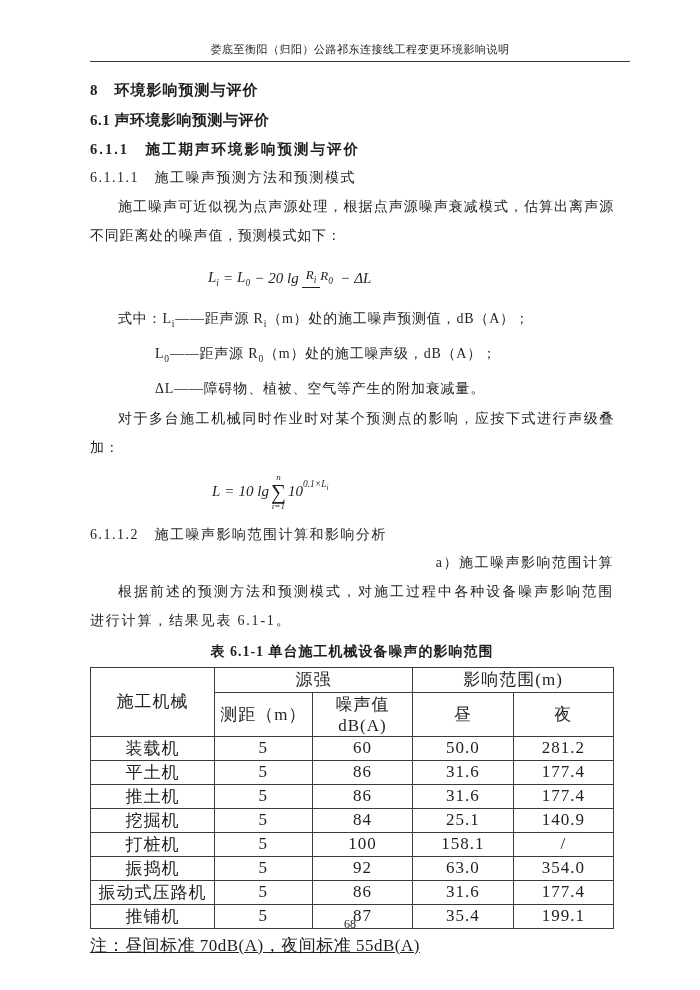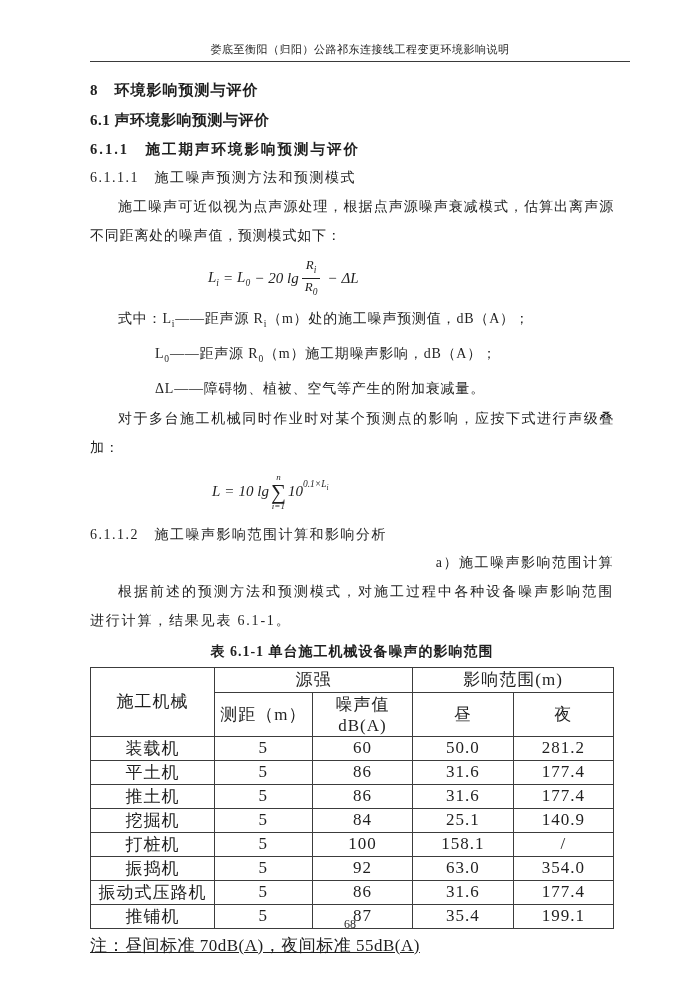--- a/index.html
+++ b/index.html
@@ -21,21 +21,21 @@
   .h-s3{font-size:14.5px;margin:9px 0 0 0;line-height:20px;letter-spacing:2px;font-weight:bold;}
   .h-s4{font-size:14px;margin:9px 0 0 0;line-height:20px;letter-spacing:1.5px;}
   .para{font-size:14px;line-height:29px;margin:4px 0 0 0;text-align:justify;text-indent:28px;letter-spacing:.8px;}
   .para.spread{letter-spacing:1.8px;}
   .list-item{font-size:14px;line-height:20px;margin:8px 0 0 0;padding-left:28px;letter-spacing:1.5px;text-align:right;}
   
   .formula{margin:6px 0 4px 0;font-style:italic;font-size:15px;display:flex;align-items:center;height:44px;}
   .f1{padding-left:118px;}
   .f2{padding-left:122px;height:48px;}
   .formula sub{font-size:9.5px;font-style:italic;}
-  .frac{display:inline-flex;flex-direction:column;align-items:center;vertical-align:middle;margin:0 3px;font-size:13px;line-height:14px;}
+  .frac{display:inline-flex;flex-direction:row;align-items:center;vertical-align:middle;margin:0 3px;font-size:13px;line-height:14px;}
   .frac .fnum{border-bottom:1px solid #1f1f1f;padding:0 4px 1px 4px;}
   .frac .fden{padding-top:1px;}
   .sum{display:inline-flex;flex-direction:column;align-items:center;vertical-align:middle;margin:0 2px;font-style:italic;}
   .sum .lim{font-size:9px;line-height:9px;}
   .sum .sigma{font-size:21px;line-height:20px;font-style:normal;}
   .exp{font-size:9.5px;position:relative;top:-6px;}
   .exp sub{font-size:7.5px;}
   .fsp{padding:0 4px;}
   
   .where-line{font-size:14px;line-height:30px;letter-spacing:.8px;}
@@ -83,21 +83,21 @@
         <span class="fden"><span>R</span><sub>0</sub></span>
       </span>
       <span class="fsp">−</span>
       <span>ΔL</span>
     </div>
 
     <div class="where-line wi-1">
       <span>式中：L</span><sub>i</sub><span>——距声源 R</span><sub>i</sub><span>（m）处的施工噪声预测值，dB（A）；</span>
     </div>
     <div class="where-line wi-2">
-      <span>L</span><sub>0</sub><span>——距声源 R</span><sub>0</sub><span>（m）施工期噪声影响，dB（A）；</span>
+      <span>L</span><sub>0</sub><span>——距声源 R</span><sub>0</sub><span>（m）处的施工噪声级，dB（A）；</span>
     </div>
     <div class="where-line wi-2">
       <span>ΔL——障碍物、植被、空气等产生的附加衰减量。</span>
     </div>
 
     <p class="para" style="margin-top:0;">对于多台施工机械同时作业时对某个预测点的影响，应按下式进行声级叠加：</p>
 
     <div class="formula f2">
       <span>L</span>
       <span class="fsp">=</span>

